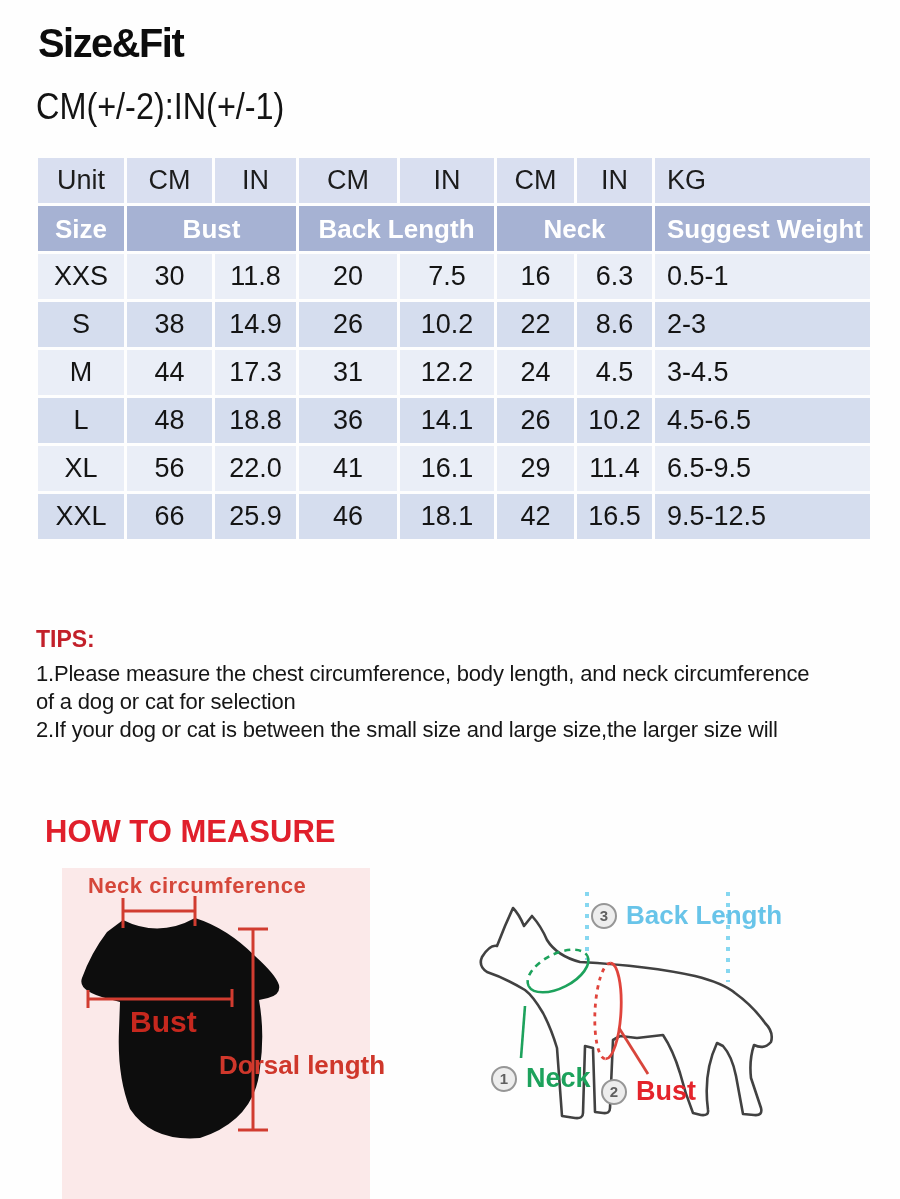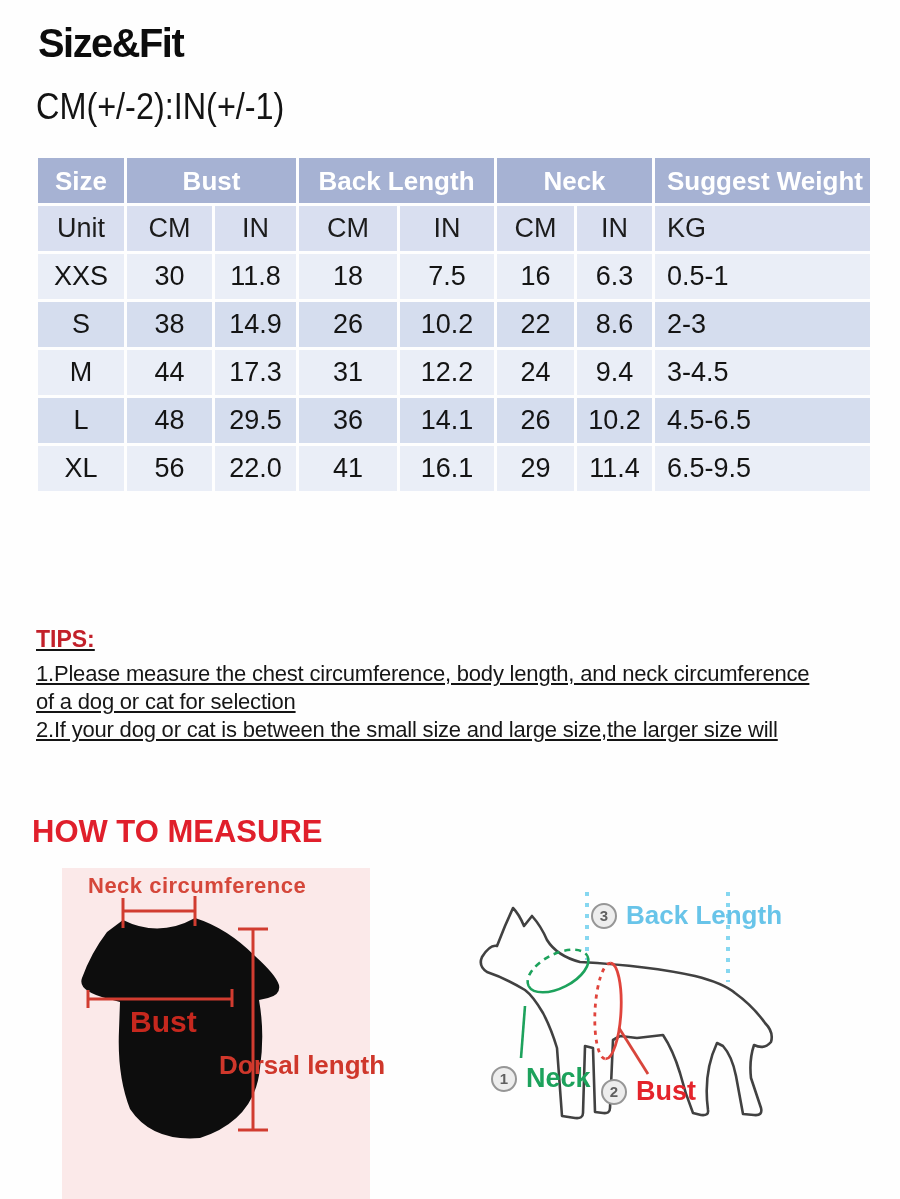--- a/index.html
+++ b/index.html
@@ -16,25 +16,25 @@
              transform:scaleX(0.9);transform-origin:left top;letter-spacing:0;white-space:nowrap;}
   
   table.size-table{position:absolute;top:155px;left:35px;width:830px;border-collapse:separate;border-spacing:3px;table-layout:fixed;}
   .size-table th,.size-table td{height:43px;text-align:center;vertical-align:middle;font-size:27px;line-height:1;overflow:hidden;white-space:nowrap;}
   .size-table thead th{background:var(--table-header-bg,#a6b2d3);color:#fff;font-weight:700;font-size:26px;}
   .size-table thead td{background:var(--unit-row-bg,#d9dff0);color:#1c1c1c;}
   .size-table tbody tr:nth-child(odd) td{background:var(--table-row-light,#eaeef7);}
   .size-table tbody tr:nth-child(even) td{background:var(--table-row-dark,#d5ddee);}
   .size-table th:last-child,.size-table td:last-child{text-align:left;padding-left:12px;}
   
-  .tips{position:absolute;top:626px;left:36px;width:842px;text-decoration:underline;}
+  .tips{position:absolute;top:626px;left:36px;width:842px;}
   .tips-heading{color:var(--tips-red,#c2202a);font-size:23px;font-weight:800;margin-bottom:7px;letter-spacing:0;}
   .tip-line{font-size:22px;line-height:28px;color:#161616;letter-spacing:-0.2px;white-space:nowrap;}
   
-  .how-heading{position:absolute;top:814px;left:32px;font-size:31px;font-weight:800;color:var(--measure-red,#e01f2b);letter-spacing:0;}
+  .how-heading{position:absolute;top:814px;left:45px;font-size:31px;font-weight:800;color:var(--measure-red,#e01f2b);letter-spacing:0;}
   .shirt-diagram{position:absolute;left:62px;top:868px;width:308px;height:349px;background:var(--diagram-pink,#fbe9e9);}
   .shirt-diagram svg{position:absolute;left:0;top:0;}
   .shirt-neck-label{position:absolute;left:26px;top:5px;font-size:22px;font-weight:700;color:#d5473a;letter-spacing:0.5px;white-space:nowrap;}
   .shirt-bust-label{position:absolute;left:68px;top:137px;font-size:30px;font-weight:800;color:#c6281e;white-space:nowrap;}
   .shirt-dorsal-label{position:absolute;left:157px;top:182px;font-size:26px;font-weight:700;color:#cf372b;white-space:nowrap;}
   .dog-diagram{position:absolute;left:445px;top:878px;width:455px;height:290px;}
   .dog-diagram svg{position:absolute;left:0;top:0;}
   .dog-label{position:absolute;display:flex;align-items:center;gap:9px;white-space:nowrap;}
   .dog-back-label{left:146px;top:22px;}
   .dog-neck-label{left:46px;top:185px;}
@@ -73,43 +73,43 @@
         <col style="width:85px">
         <col style="width:81px">
         <col style="width:98px">
       <col style="width:94px">
         <col style="width:77px">
         <col style="width:75px">
         <col style="width:215px">
     </colgroup>
     <thead>
       <tr>
-        <th colspan="1">Size</th>
-        <th colspan="2">Bust</th>
-        <th colspan="2">Back Length</th>
-        <th colspan="2">Neck</th>
-        <th colspan="1">Suggest Weight</th>
-      </tr>
-      <tr>
         <td>Unit</td>
         <td>CM</td>
         <td>IN</td>
         <td>CM</td>
         <td>IN</td>
         <td>CM</td>
         <td>IN</td>
         <td>KG</td>
       </tr>
+      <tr>
+        <th colspan="1">Size</th>
+        <th colspan="2">Bust</th>
+        <th colspan="2">Back Length</th>
+        <th colspan="2">Neck</th>
+        <th colspan="1">Suggest Weight</th>
+      </tr>
     </thead>
     <tbody>
         <tr>
           <td>XXS</td>
           <td>30</td>
           <td>11.8</td>
-          <td>18</td>
+          <td>20</td>
           <td>7.5</td>
           <td>16</td>
           <td>6.3</td>
           <td>0.5-1</td>
         </tr>
         <tr>
           <td>S</td>
           <td>38</td>
           <td>14.9</td>
           <td>26</td>
@@ -118,42 +118,52 @@
           <td>8.6</td>
           <td>2-3</td>
         </tr>
         <tr>
           <td>M</td>
           <td>44</td>
           <td>17.3</td>
           <td>31</td>
           <td>12.2</td>
           <td>24</td>
-          <td>9.4</td>
+          <td>4.5</td>
           <td>3-4.5</td>
         </tr>
         <tr>
           <td>L</td>
           <td>48</td>
-          <td>29.5</td>
+          <td>18.8</td>
           <td>36</td>
           <td>14.1</td>
           <td>26</td>
           <td>10.2</td>
           <td>4.5-6.5</td>
         </tr>
         <tr>
           <td>XL</td>
           <td>56</td>
           <td>22.0</td>
           <td>41</td>
           <td>16.1</td>
           <td>29</td>
           <td>11.4</td>
           <td>6.5-9.5</td>
+        </tr>
+        <tr>
+          <td>XXL</td>
+          <td>66</td>
+          <td>25.9</td>
+          <td>46</td>
+          <td>18.1</td>
+          <td>42</td>
+          <td>16.5</td>
+          <td>9.5-12.5</td>
         </tr>
       </tbody>
   </table>
 
   <div class="tips">
     <div class="tips-heading">TIPS:</div>
     <div>
         <div class="tip-line">1.Please measure the chest circumference, body length, and neck circumference</div>
         <div class="tip-line">of a dog or cat for selection</div>
         <div class="tip-line">2.If your dog or cat is between the small size and large size,the larger size will</div>

